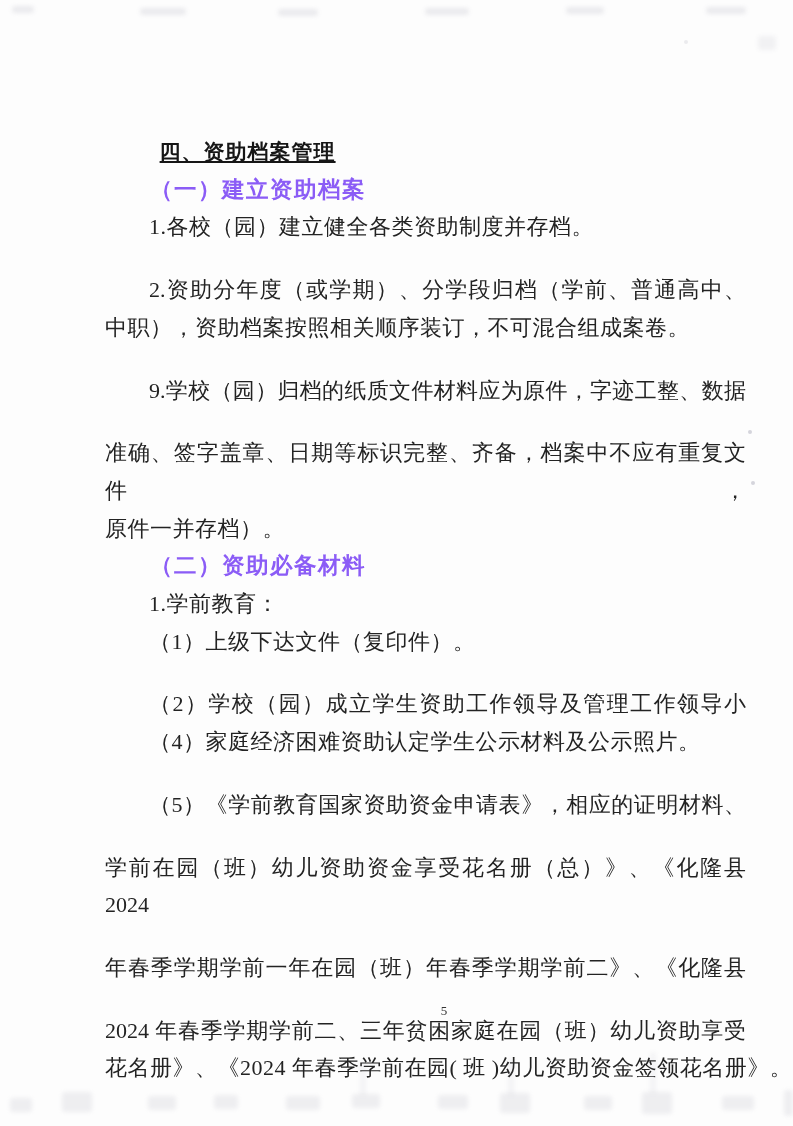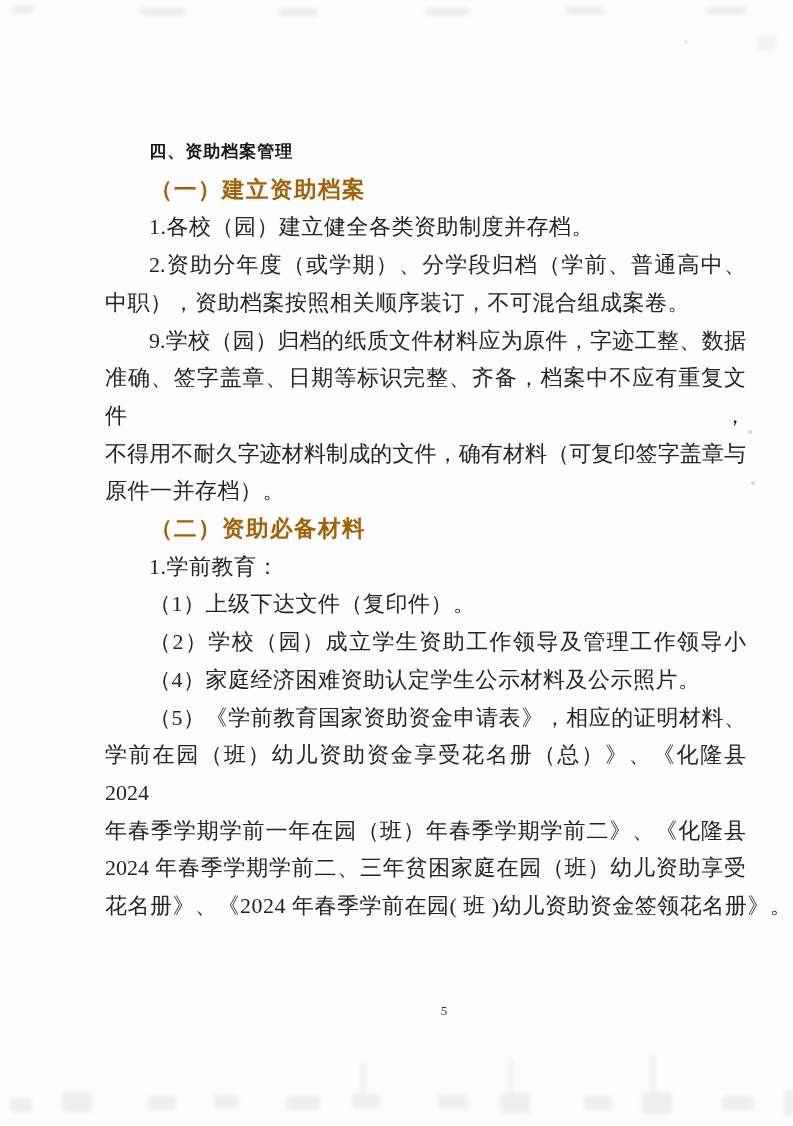--- a/index.html
+++ b/index.html
@@ -27,33 +27,35 @@
     white-space: nowrap;
   }
   .line { white-space: nowrap; }
   .ind { text-indent: 2em; }
   .j {
     white-space: normal;
     text-align: justify;
     text-align-last: justify;
     text-justify: inter-character;
     letter-spacing: 0;
+    margin-top: 25px;
   }
   .h1 {
     font-family: "Liberation Sans", "DejaVu Sans", sans-serif;
     font-weight: 700;
-    font-size: 17px;
+    font-size: 21px;
     color: #161616;
     text-indent: 2.6em;
     letter-spacing: 1px;
+    text-decoration: underline;
   }
   .h2 {
     font-weight: 700;
     font-size: 22.5px;
-    color: #a16207;
+    color: #8b5cf6;
     text-indent: 2em;
     letter-spacing: 1.5px;
   }
   .pageno {
     position: absolute;
     left: 404px;
     top: 1003px;
     width: 80px;
     text-align: center;
     font-size: 13px;
@@ -90,21 +92,20 @@
   <div class="art speck" style="left:684px; top:40px; opacity:0.15;"></div>
 
   <div class="doc">
     <div class="line h1">四、资助档案管理</div>
     <div class="line h2">（一）建立资助档案</div>
     <div class="line ind">1.各校（园）建立健全各类资助制度并存档。</div>
     <div class="line ind j">2.资助分年度（或学期）、分学段归档（学前、普通高中、</div>
     <div class="line">中职），资助档案按照相关顺序装订，不可混合组成案卷。</div>
     <div class="line ind j">9.学校（园）归档的纸质文件材料应为原件，字迹工整、数据</div>
     <div class="line j">准确、签字盖章、日期等标识完整、齐备，档案中不应有重复文件，</div>
-    <div class="line j">不得用不耐久字迹材料制成的文件，确有材料（可复印签字盖章与</div>
     <div class="line">原件一并存档）。</div>
     <div class="line h2">（二）资助必备材料</div>
     <div class="line ind">1.学前教育：</div>
     <div class="line ind">（1）上级下达文件（复印件）。</div>
     <div class="line ind j">（2）学校（园）成立学生资助工作领导及管理工作领导小</div>
     <div class="line ind">（4）家庭经济困难资助认定学生公示材料及公示照片。</div>
     <div class="line ind j">（5）《学前教育国家资助资金申请表》，相应的证明材料、</div>
     <div class="line j">学前在园（班）幼儿资助资金享受花名册（总）》、《化隆县 2024</div>
     <div class="line j">年春季学期学前一年在园（班）年春季学期学前二》、《化隆县</div>
     <div class="line j">2024 年春季学期学前二、三年贫困家庭在园（班）幼儿资助享受</div>

